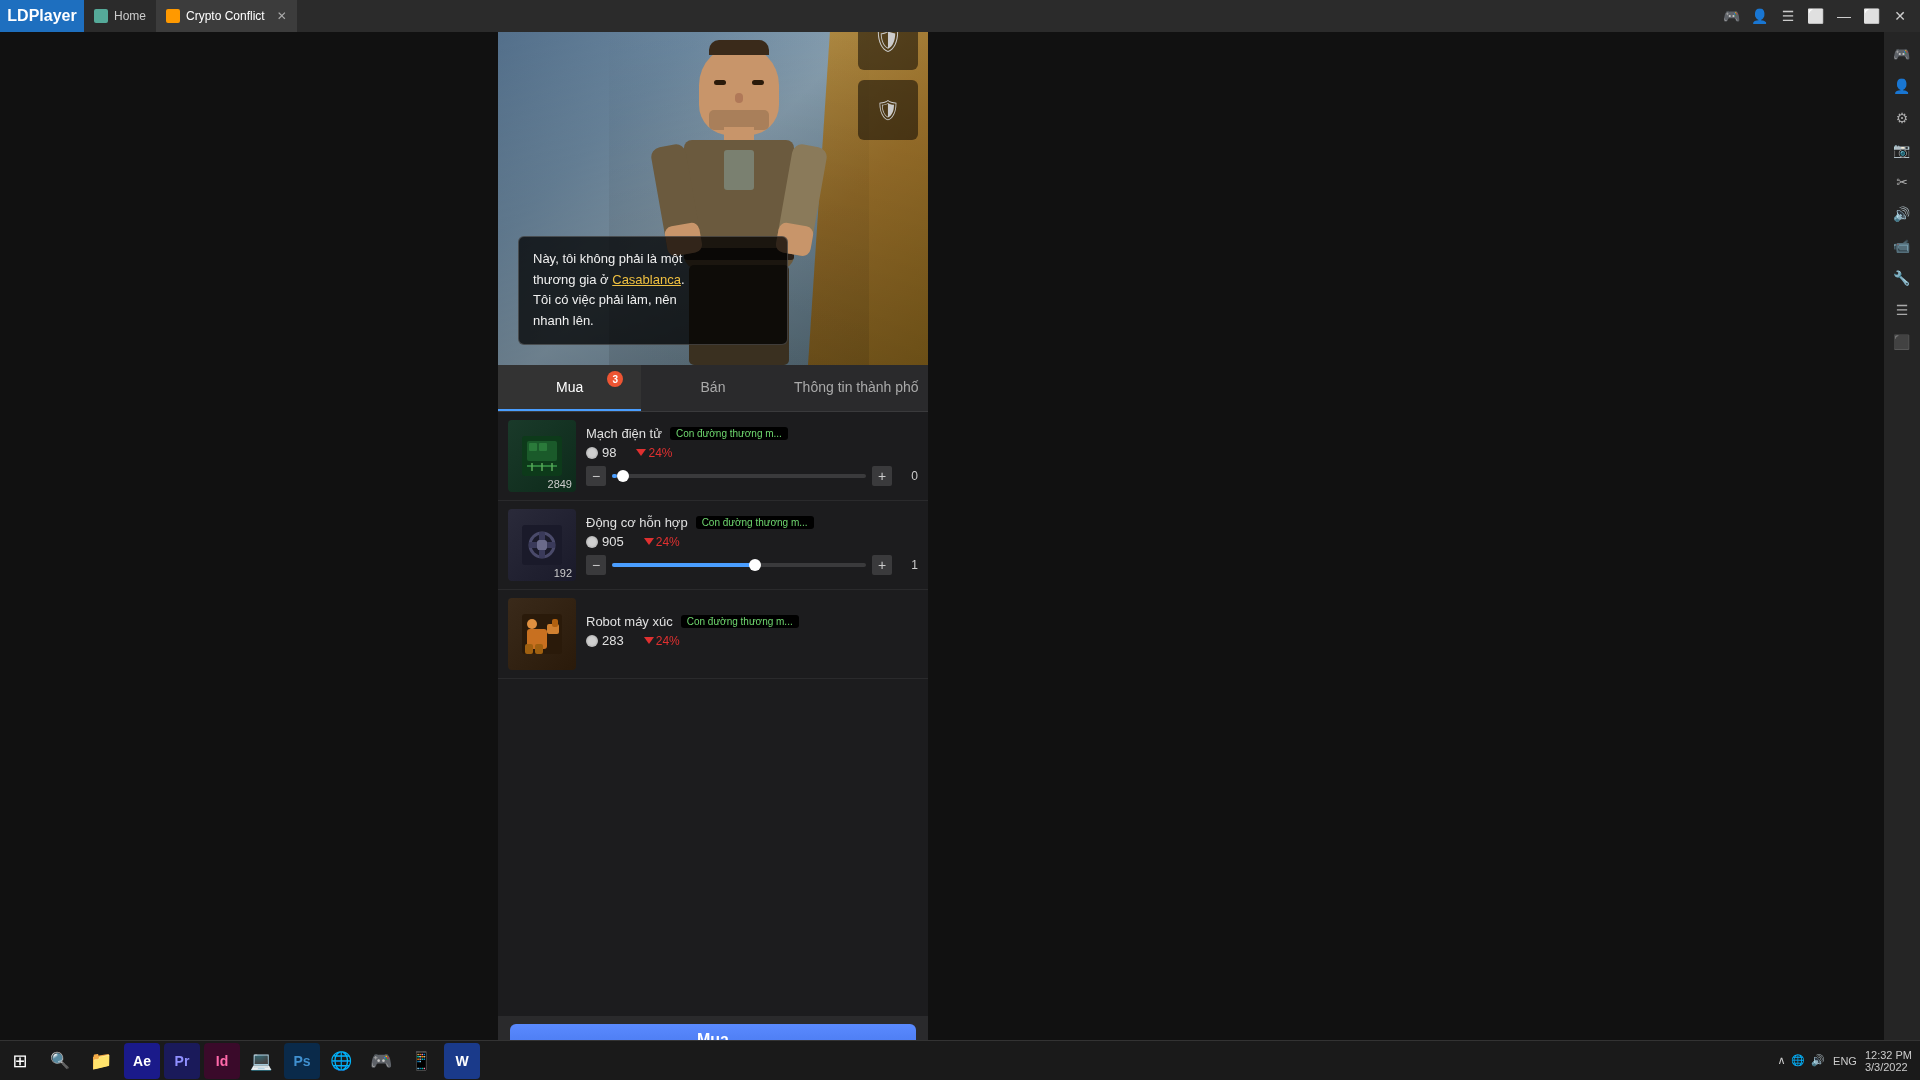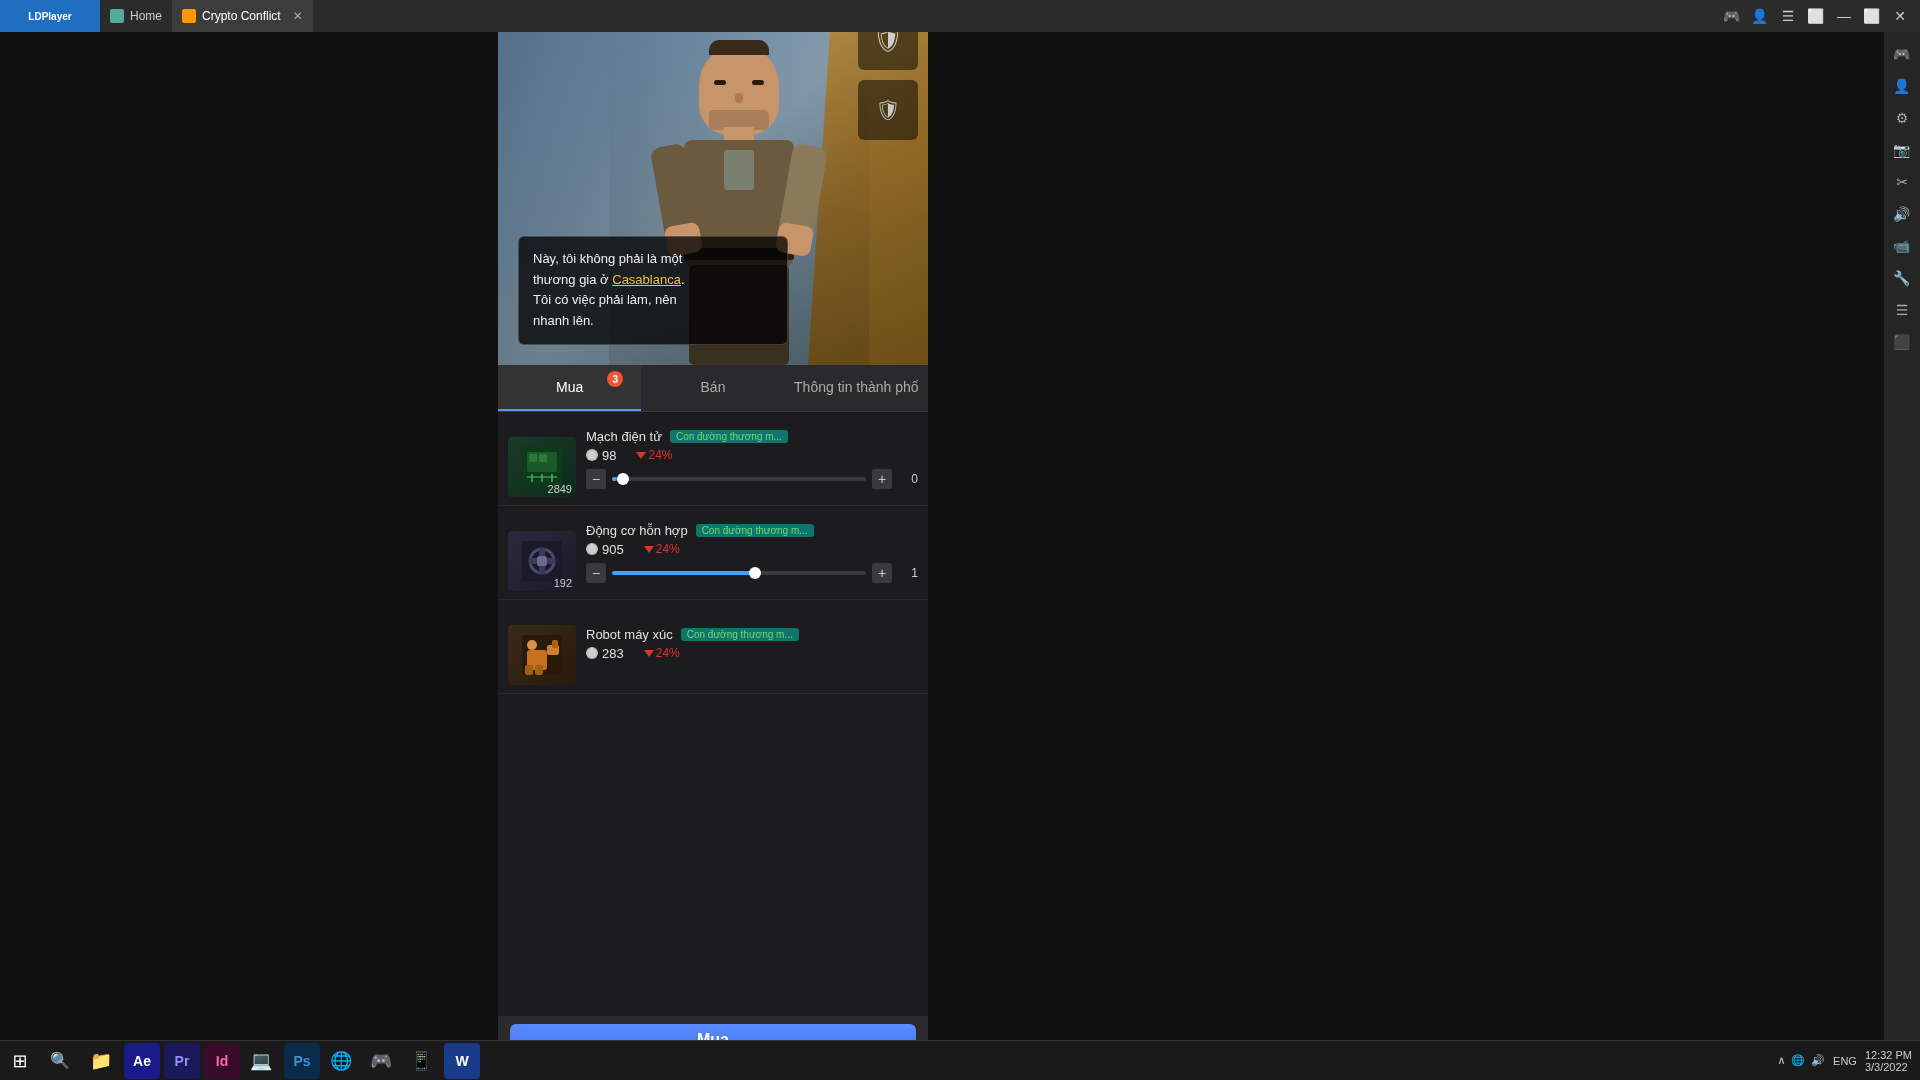--- a/index.html
+++ b/index.html
@@ -16,28 +16,28 @@
     .title-bar {
       position: absolute;
       top: 0; left: 0; right: 0;
       height: 32px;
       background: #2b2b2b;
       display: flex;
       align-items: center;
       z-index: 100;
     }
     .title-bar-logo {
-      width: 100px;
+      width: 84px;
       height: 32px;
       background: #1e6fbf;
       display: flex;
       align-items: center;
       justify-content: center;
       color: white;
-      font-size: 10px;
+      font-size: 16px;
       font-weight: bold;
     }
     .title-bar-tab {
       display: flex;
       align-items: center;
       height: 32px;
       padding: 0 10px;
       font-size: 12px;
       color: #ccc;
       cursor: pointer;
@@ -292,29 +292,28 @@
     .item-row {
       display: flex;
       align-items: center;
       padding: 8px 10px;
       border-bottom: 1px solid #2a2a2c;
       gap: 10px;
       min-height: 80px;
     }
     .item-thumb {
       width: 68px;
-      height: 60px;
+      height: 72px;
       border-radius: 4px;
       position: relative;
       flex-shrink: 0;
       display: flex;
       align-items: center;
       justify-content: center;
       overflow: hidden;
-      margin-top: 17px;
     }
     .item-thumb-circuit {
       background: linear-gradient(135deg, #1a3a2a 0%, #0d2a1a 100%);
     }
     .item-thumb-engine {
       background: linear-gradient(135deg, #2a2a3a 0%, #1a1a2a 100%);
     }
     .item-thumb-robot {
       background: linear-gradient(135deg, #3a2a1a 0%, #2a1a0a 100%);
     }
@@ -333,21 +332,21 @@
       align-items: center;
       gap: 8px;
       margin-bottom: 4px;
     }
     .item-name {
       color: #e0e0e0;
       font-size: 13px;
       font-weight: 500;
     }
     .item-tag {
-      background: #0f766e;
+      background: #000000;
       color: #6fd86f;
       font-size: 10px;
       padding: 1px 6px;
       border-radius: 3px;
       white-space: nowrap;
       overflow: hidden;
       max-width: 130px;
       text-overflow: ellipsis;
     }
     .item-price-row {

